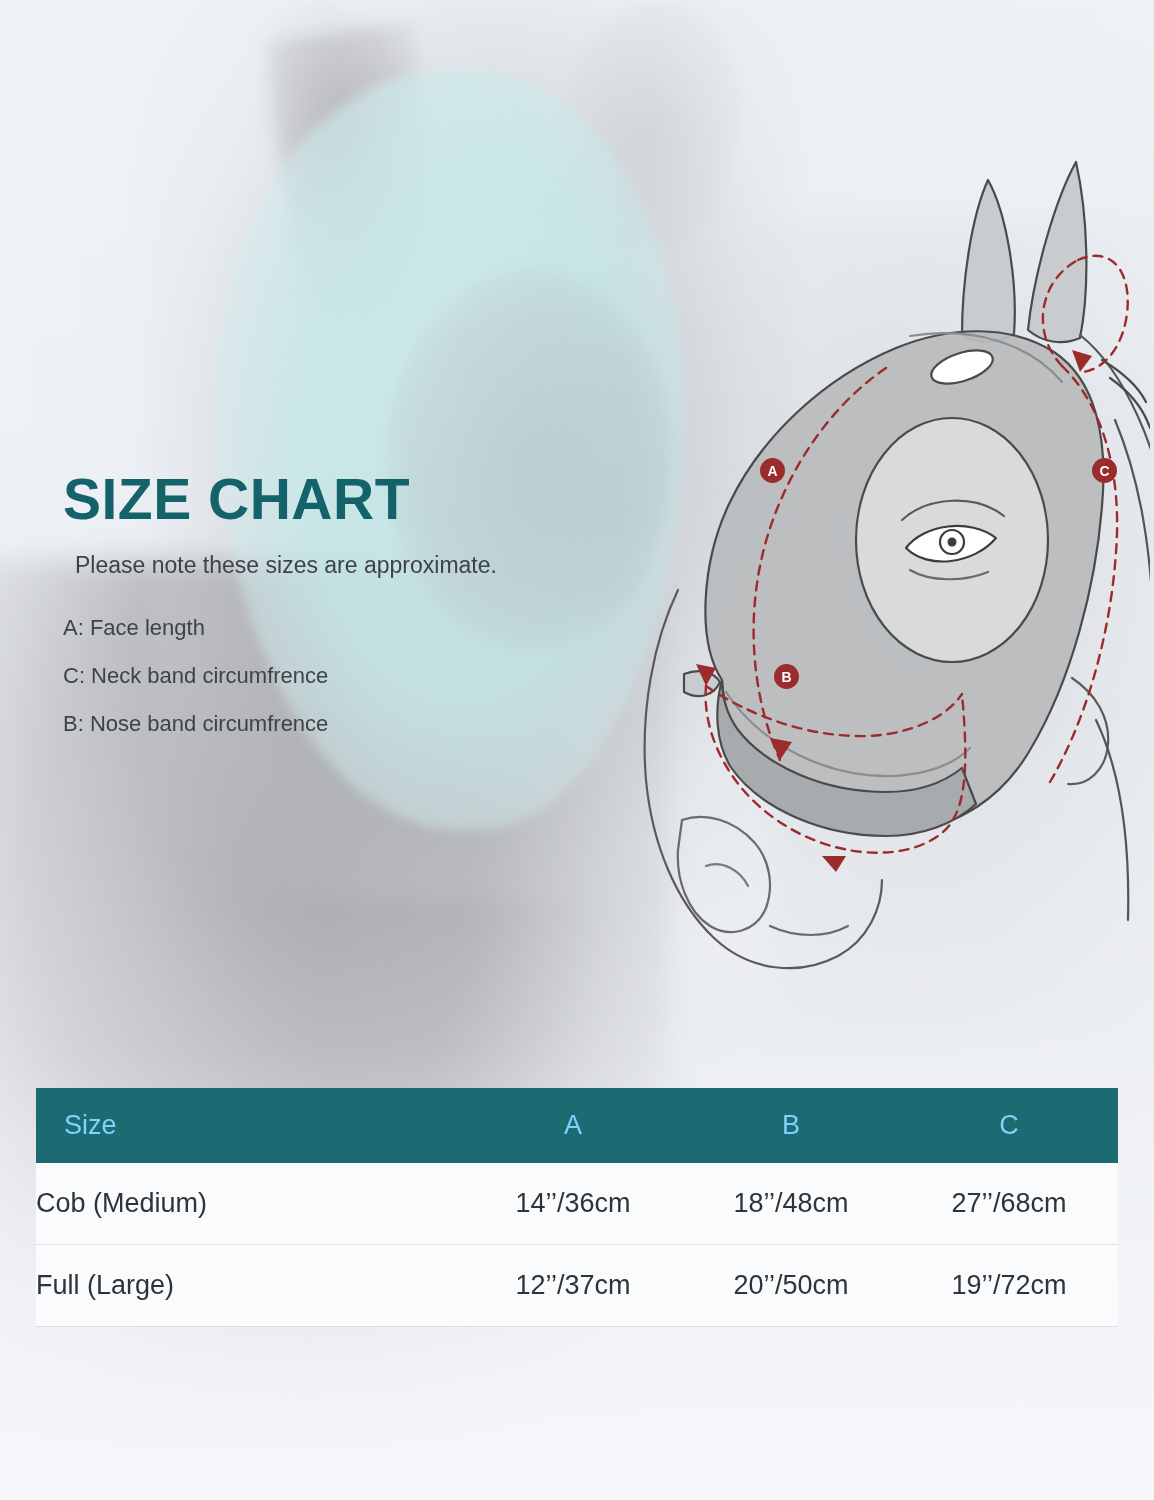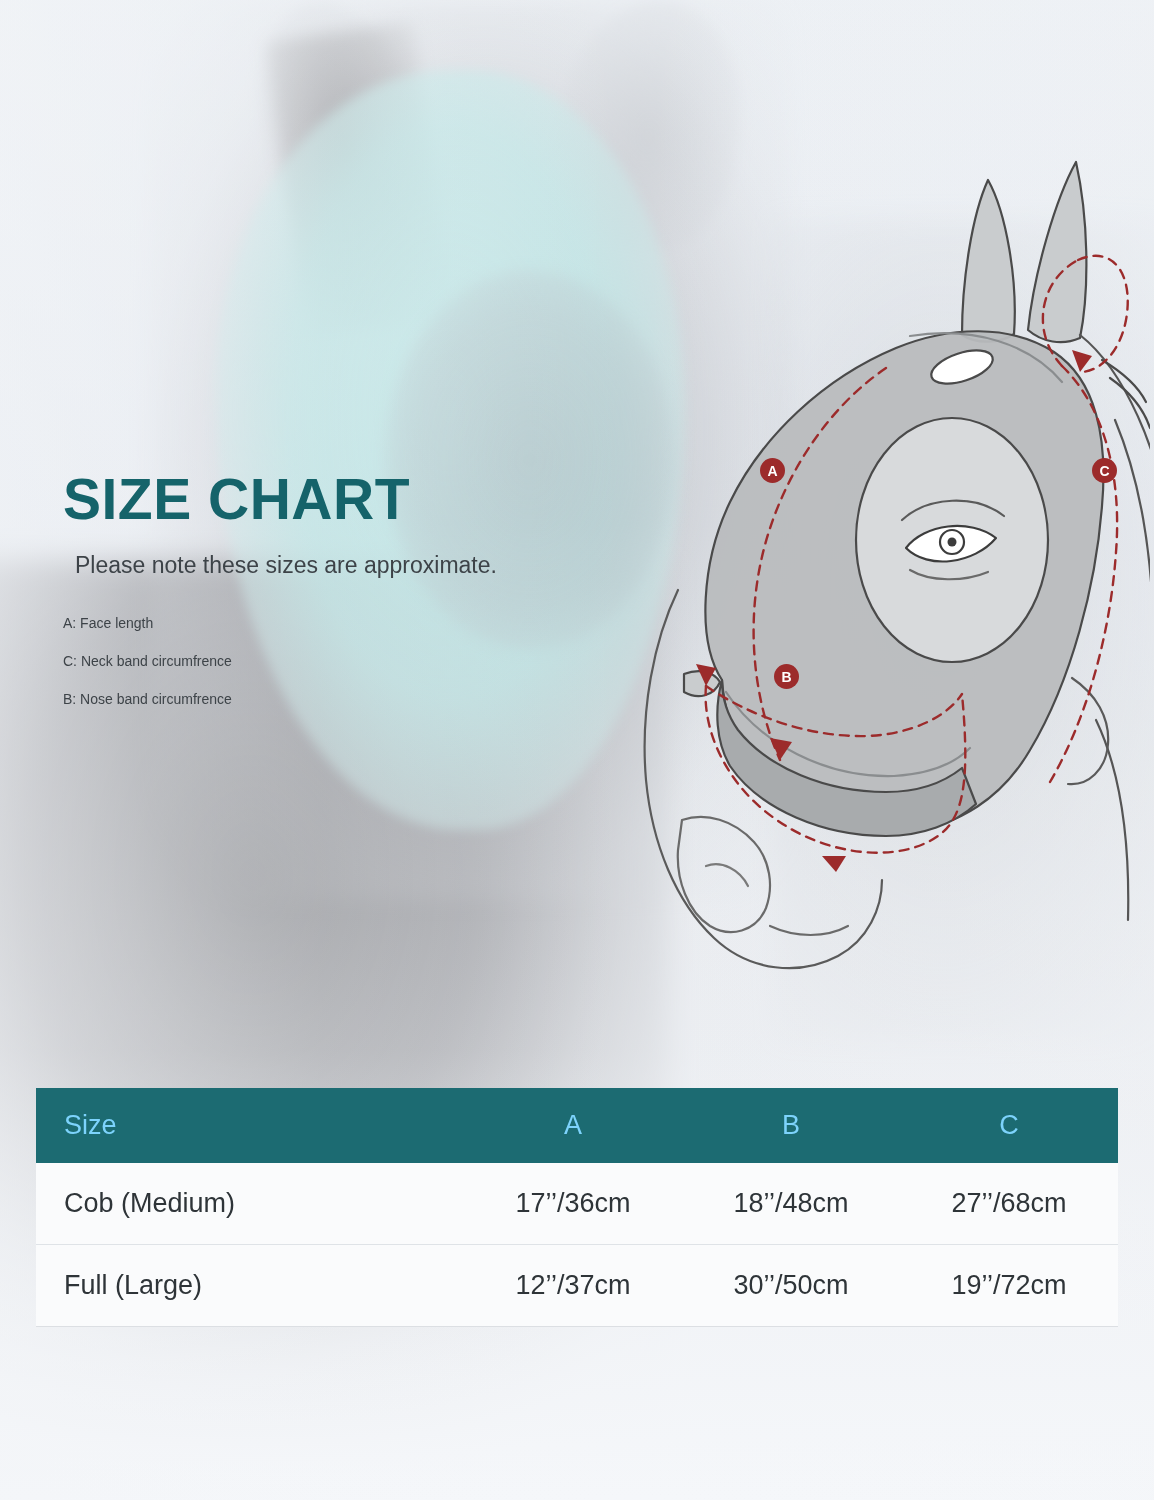--- a/index.html
+++ b/index.html
@@ -134,21 +134,21 @@
     color: #15636a;
     margin: 4px 0 22px 0;
     line-height: 1.05;
   }
   .subtitle {
     font-size: 23px;
     color: #3d4348;
     margin: 0 0 36px 12px;
   }
   .legend-line {
-    font-size: 14px;
+    font-size: 22px;
     color: #3d4348;
     margin: 0 0 22px 0;
   }
 
   
   .diagram {
     position: absolute;
     left: 610px;
     top: 120px;
     width: 540px;
@@ -197,21 +197,20 @@
   tbody td {
     font-size: 27px;
     color: #2e3438;
     padding: 25px 0;
     text-align: center;
     background: #fafbfc;
     border-bottom: 1px solid #dfe3e7;
   }
   tbody td.col-size {
     text-align: left;
-    padding-left: 28px;
   }
   tbody tr:last-child td { border-bottom: 1px solid #dcdfe3; }
 </style>
 </head>
 <body>
 
 <div id="page">
 
   <div class="photo-layer">
     <div class="bg-sky"></div>
@@ -324,27 +323,27 @@
         <tr>
           <th class="col-size">Size</th>
           <th>A</th>
           <th>B</th>
           <th>C</th>
         </tr>
       </thead>
       <tbody>
         <tr>
           <td class="col-size">Cob (Medium)</td>
-          <td>17’’/36cm</td>
+          <td>14’’/36cm</td>
           <td>18’’/48cm</td>
           <td>27’’/68cm</td>
         </tr>
         <tr>
           <td class="col-size">Full (Large)</td>
           <td>12’’/37cm</td>
-          <td>30’’/50cm</td>
+          <td>20’’/50cm</td>
           <td>19’’/72cm</td>
         </tr>
       </tbody>
     </table>
   </div>
 
 </div>
 
 </body></html>

